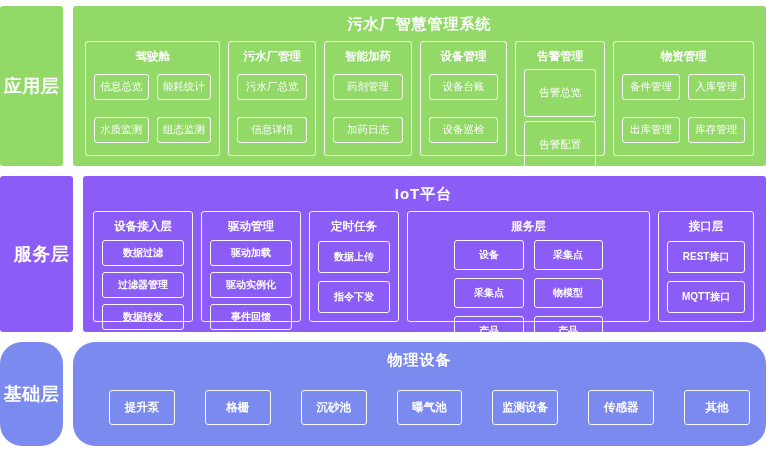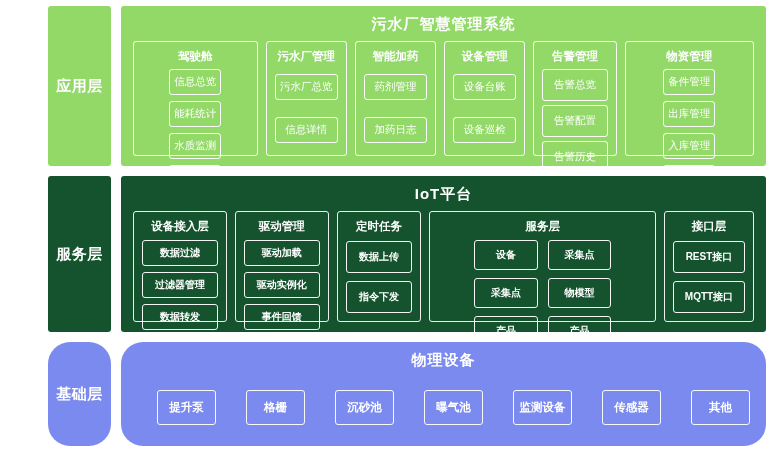--- a/index.html
+++ b/index.html
@@ -38,25 +38,24 @@
   .layer-infra    { height: 106px; }
 
   .side-label {
     width: 63px;
     flex: 0 0 63px;
     border-radius: 3px;
     display: flex;
     align-items: center;
     justify-content: center;
     color: #ffffff;
-    font-size: 15px;
+    font-size: 18px;
     font-weight: bold;
     letter-spacing: 0.5px;
     user-select: none;
-    margin-left: 48px;
   }
 
   .panel {
     flex: 1 1 auto;
     border-radius: 3px;
     box-sizing: border-box;
     display: flex;
     flex-direction: column;
     padding: 6px 12px 10px 12px;
     min-width: 0;
@@ -121,21 +120,21 @@
     box-sizing: border-box;
     white-space: nowrap;
     display: flex;
     align-items: center;
     justify-content: center;
     user-select: none;
   }
 
   
   .c-green  { background: #92D968; }
-  .c-teal   { background: #14532d; }
+  .c-teal   { background: #8b5cf6; padding-left: 10px; }
   .c-purple { background: #7B8AEE; border-radius: 22px; }
 
   
   .layer-app .group.g-cockpit   { flex: 1.55 1 0; }
   .layer-app .group.g-plant     { flex: 0.92 1 0; }
   .layer-app .group.g-dosing    { flex: 0.92 1 0; }
   .layer-app .group.g-equipment { flex: 0.92 1 0; }
   .layer-app .group.g-alarm     { flex: 0.95 1 0; }
   .layer-app .group.g-material  { flex: 1.62 1 0; }
 
@@ -158,21 +157,21 @@
   .infra-row > .chip {
     flex: 1 1 0;
     font-size: 11.5px;
     font-weight: bold;
     padding: 9px 2px;
     margin-left: 20px;
   }
 
   
   .group.g-alarm .group-items { gap: 4px; }
-  .group.g-alarm .chip { padding: 8px 4px; }
+  .group.g-alarm .chip { padding: 16px 4px; }
 
   
   .layer-service .group-title { padding-bottom: 6px; }
   .layer-service .chip { font-size: 10px; font-weight: bold; }
   .layer-service .group.g-svc .group-items { gap: 8px 10px; }
   .layer-service .group.g-svc .chip { padding: 7px 4px; }
   .layer-service .group.g-iface .chip { padding: 8px 4px; }
   .layer-service .group.g-task .chip { padding: 8px 4px; }
 </style>
 </head>
@@ -228,22 +227,22 @@
             <div class="chip">告警总览</div>
             <div class="chip">告警配置</div>
             <div class="chip">告警历史</div>
           </div>
         </div>
 
         <div class="group g-material">
           <div class="group-title">物资管理</div>
           <div class="group-items cols-2">
             <div class="chip">备件管理</div>
+            <div class="chip">入库管理</div>
             <div class="chip">出库管理</div>
-            <div class="chip">入库管理</div>
             <div class="chip">库存管理</div>
           </div>
         </div>
 
       </div>
     </div>
   </div>
 
   <div class="layer layer-service">
     <div class="side-label c-teal">服务层</div>

